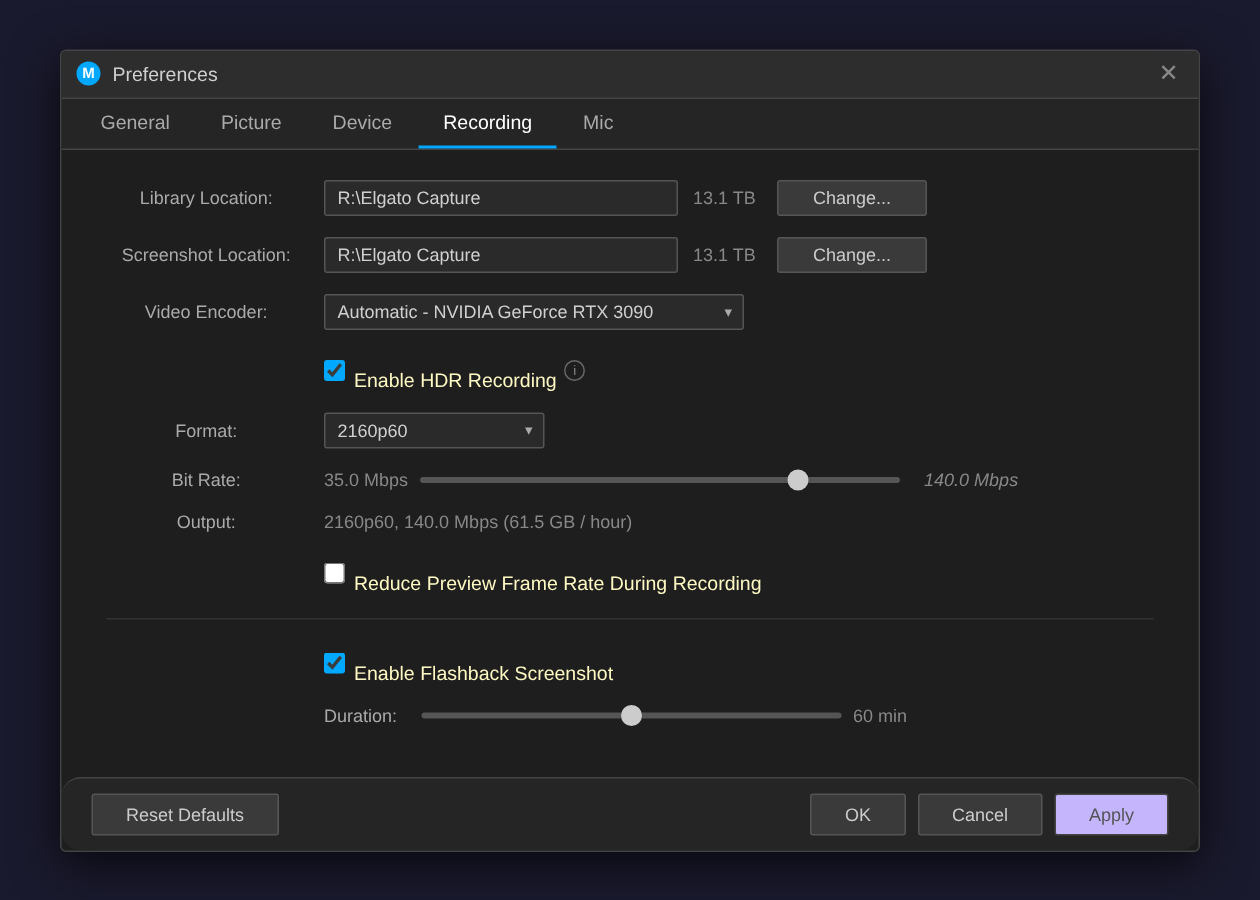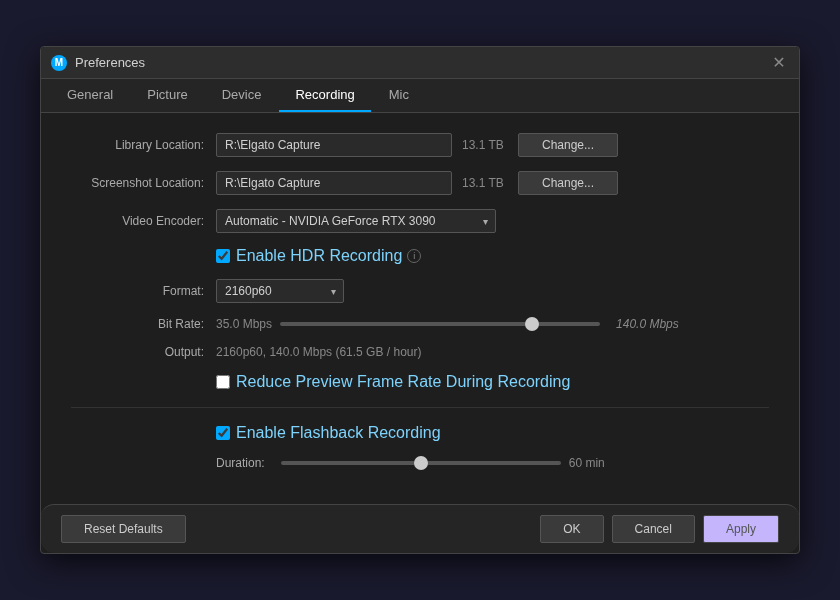--- a/index.html
+++ b/index.html
@@ -97,21 +97,21 @@
     }
 
     .form-row {
       display: flex;
       align-items: center;
       margin-bottom: 14px;
     }
 
     .form-label {
       width: 145px;
-      text-align: right;
+      text-align: center;
       padding-right: 12px;
       color: #aaa;
       font-size: 12px;
       flex-shrink: 0;
     }
 
     .input-field {
       background: #2a2a2a;
       border: 1px solid #555;
       color: #d0d0d0;
@@ -179,40 +179,41 @@
 
     .checkbox-row input[type="checkbox"] {
       accent-color: #00a8ff;
       width: 14px;
       height: 14px;
       cursor: pointer;
       margin-right: 6px;
     }
 
     .checkbox-label {
-      color: #7dd3fc;
-      font-size: 16px;
+      color: #fef9c3;
+      font-size: 13px;
+      margin-top: 12px;
     }
 
     .info-icon {
       display: inline-flex;
       align-items: center;
       justify-content: center;
       width: 14px;
       height: 14px;
       border: 1px solid #666;
       border-radius: 50%;
       font-size: 9px;
       color: #888;
       margin-left: 5px;
       cursor: pointer;
     }
 
     .format-select {
-      width: 128px;
+      width: 147px;
     }
 
     .bit-rate-row {
       display: flex;
       align-items: center;
       margin-bottom: 14px;
     }
 
     .range-slider {
       width: 320px;
@@ -417,21 +418,21 @@
 
     <div class="checkbox-row">
       <input type="checkbox" id="reduce-check" style="">
       <label class="checkbox-label" for="reduce-check">Reduce Preview Frame Rate During Recording</label>
     </div>
 
     <hr class="divider">
 
     <div class="checkbox-row">
       <input type="checkbox" id="flashback-check" checked="" style="">
-      <label class="checkbox-label" for="flashback-check">Enable Flashback Recording</label>
+      <label class="checkbox-label" for="flashback-check">Enable Flashback Screenshot</label>
     </div>
 
     <div class="duration-row">
       <span class="duration-label">Duration:</span>
       <input type="range" class="duration-slider" min="0" max="100" value="50" style="">
       <span class="duration-value">60 min</span>
     </div>
 
   </div>
 

